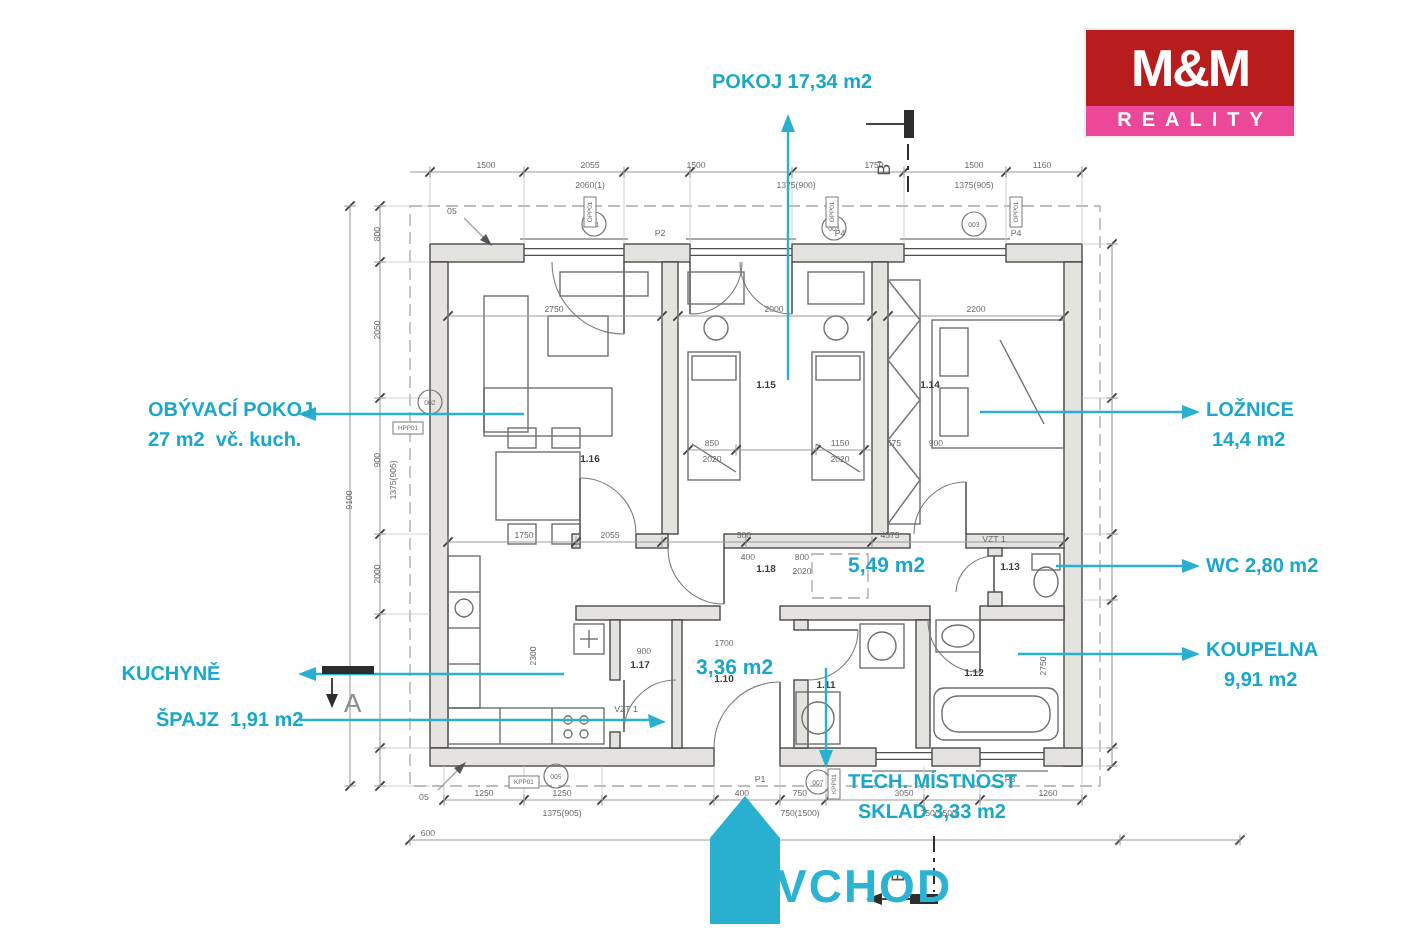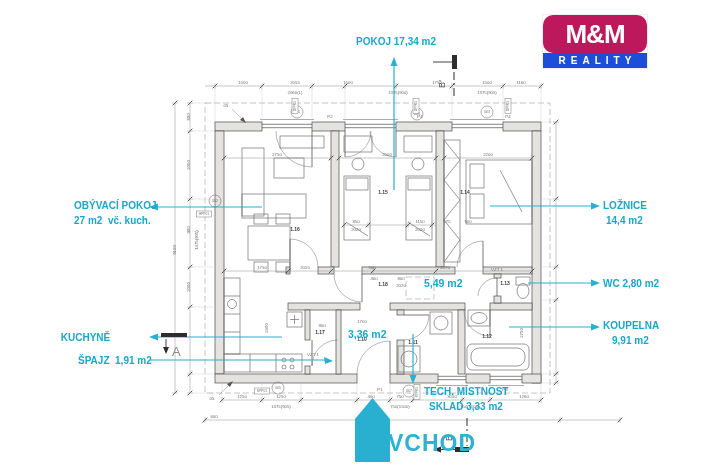--- a/index.html
+++ b/index.html
@@ -474,16 +474,16 @@
   <div class="lbl" style="left:603px;top:276px">WC 2,80 m2</div>
   <div class="lbl" style="left:603px;top:318px"><span>KOUPELNA</span><br><span style="padding-left:9px">9,91 m2</span></div>
   <div class="lbl" style="left:44px;top:330px;width:83px;text-align:center">KUCHYNĚ</div>
   <div class="lbl" style="left:78px;top:353px">ŠPAJZ  1,91 m2</div>
   <div class="area-lbl" style="left:424px;top:277px">5,49 m2</div>
   <div class="area-lbl" style="left:348px;top:328px">3,36 m2</div>
   <div class="lbl" style="left:424px;top:384px"><span>TECH. MÍSTNOST</span><br><span style="padding-left:5px">SKLAD 3,33 m2</span></div>
   <div class="vchod">VCHOD</div>
 
   <div class="logo">
-    <div class="logo-red" style="background: #be185d; border-radius: 10px;">M&amp;M</div>
-    <div class="logo-blue" style="background: #1d4ed8;">REALITY</div>
+    <div class="logo-red" style="background: #b91c1c;">M&amp;M</div>
+    <div class="logo-blue" style="background: #ec4899;">REALITY</div>
   </div>
 </div>
 
 </body></html>

